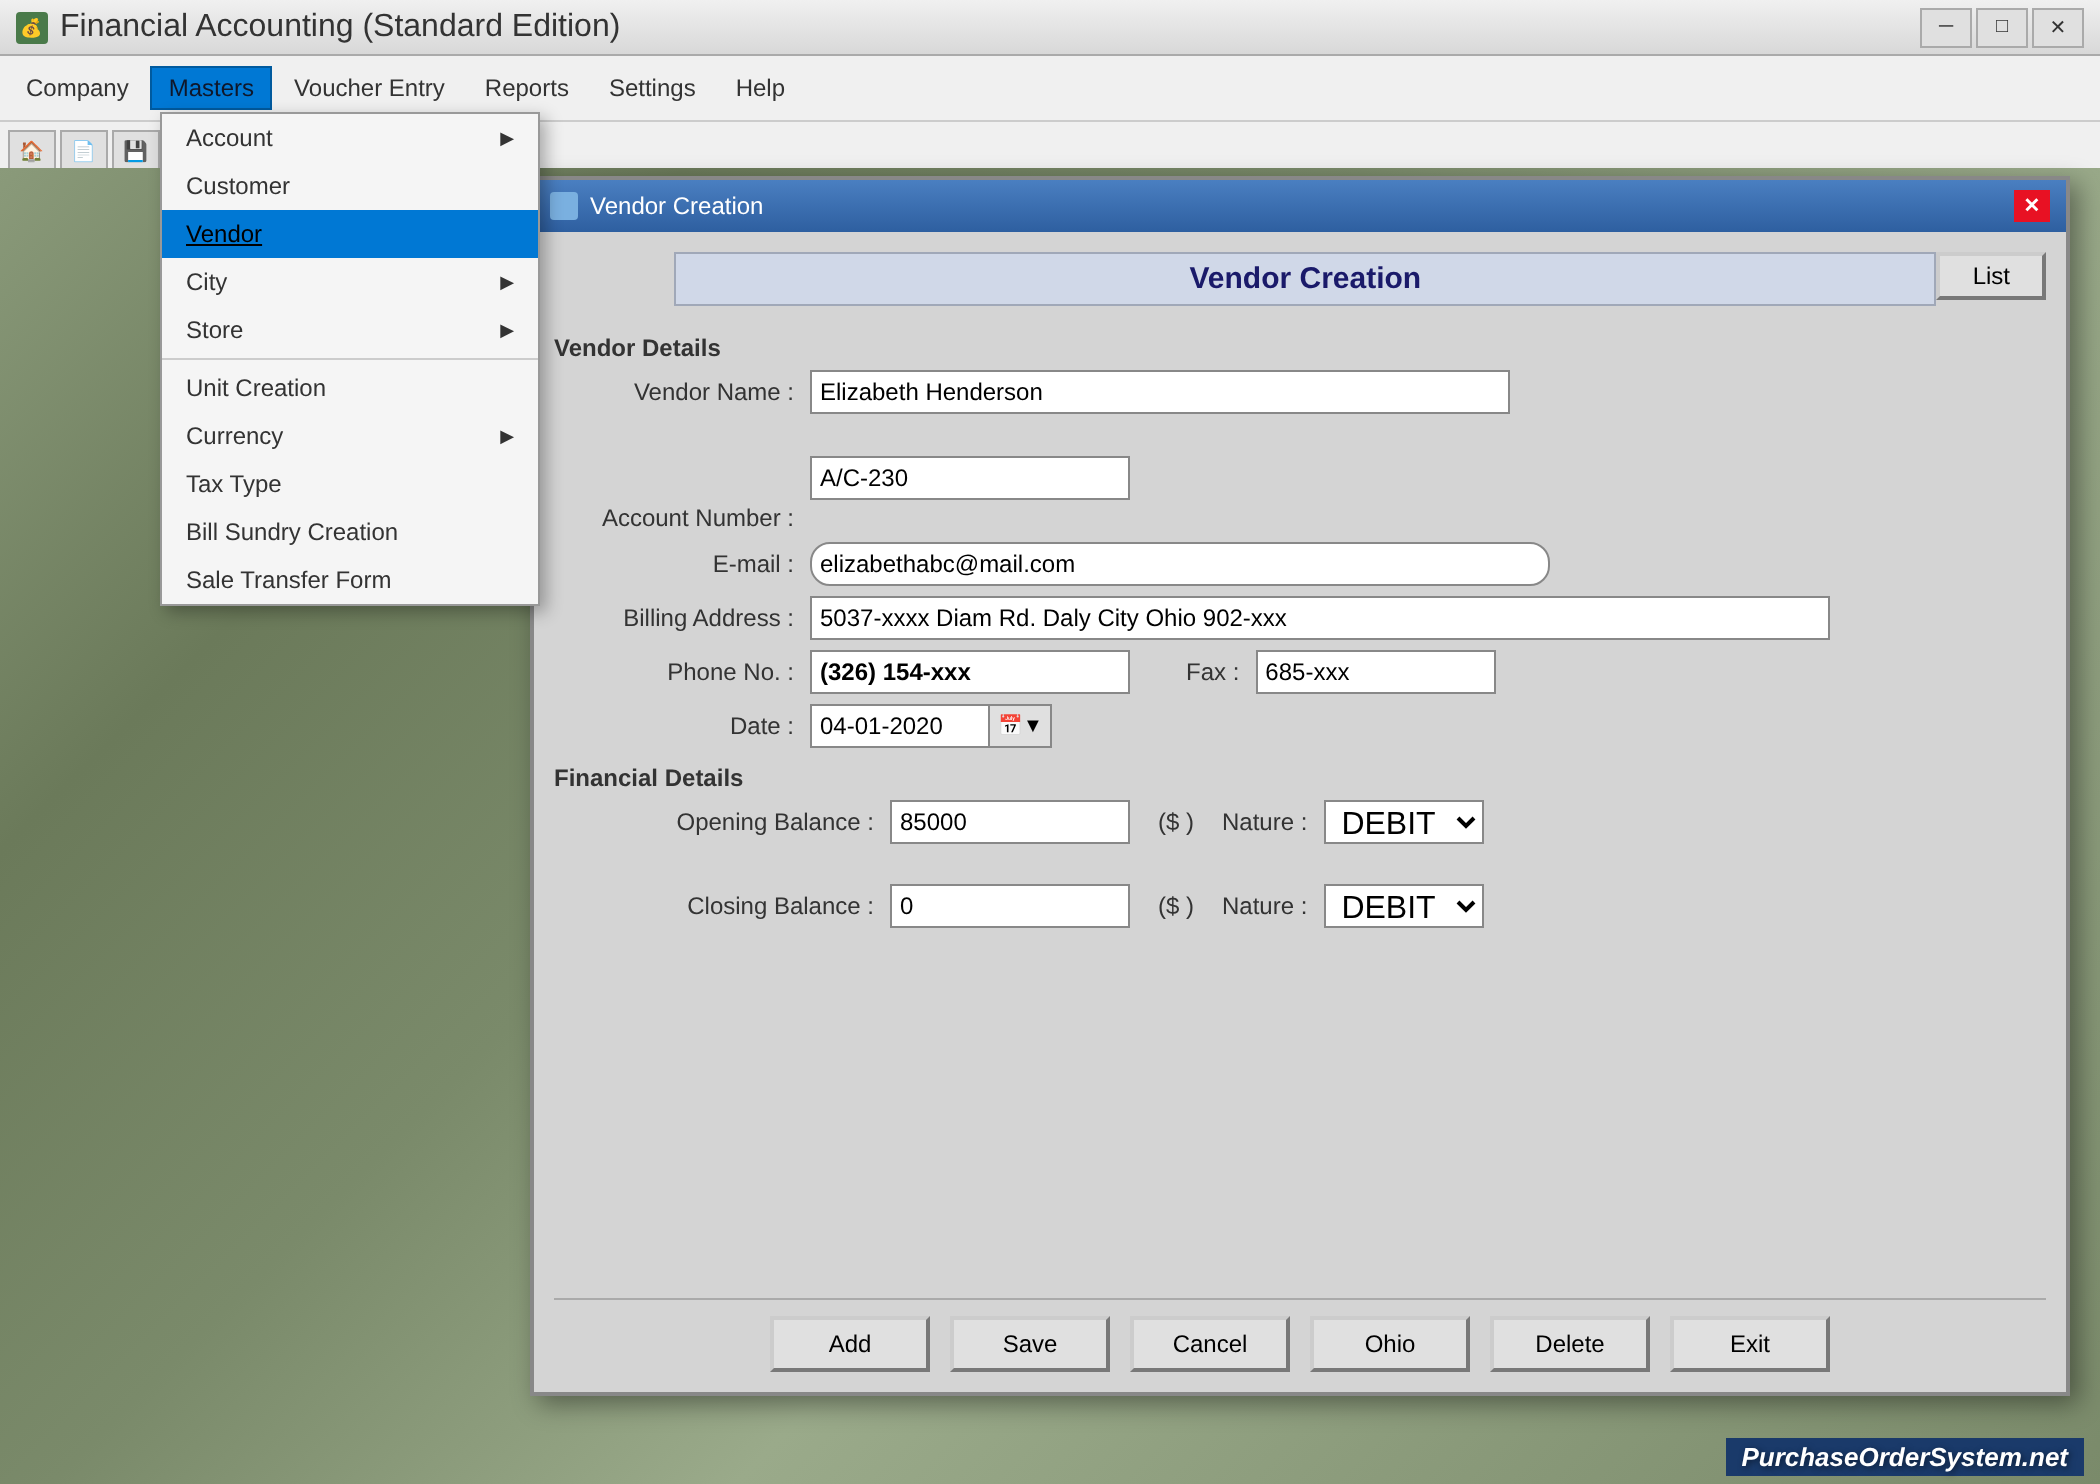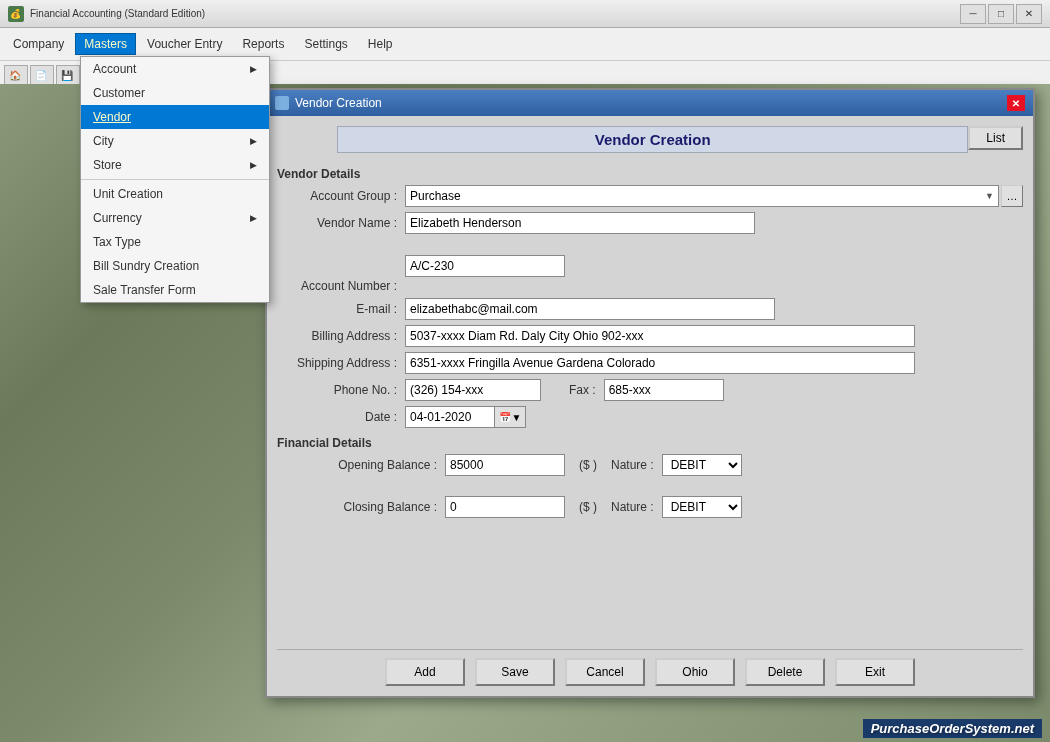--- a/index.html
+++ b/index.html
@@ -33,21 +33,21 @@
       height: 16px;
       background: #4a7a4a;
       border-radius: 2px;
       display: flex;
       align-items: center;
       justify-content: center;
       font-size: 9px;
       color: white;
     }
     .title-text {
-      font-size: 10px;
+      font-size: 16px;
       color: #333;
     }
     .title-controls {
       display: flex;
       gap: 2px;
     }
     .title-btn {
       width: 26px;
       height: 20px;
       background: #e0e0e0;
@@ -72,21 +72,21 @@
     }
     .menu-item {
       padding: 3px 8px;
       cursor: pointer;
       font-size: 12px;
       color: #333;
       border: 1px solid transparent;
     }
     .menu-item.active {
       background: #0078d4;
-      color: #fef9c3;
+      color: #0f172a;
       border-color: #005a9e;
       text-align: right;
     }
 
     
     .toolbar {
       background: #f0f0f0;
       height: 30px;
       display: flex;
       align-items: center;
@@ -131,21 +131,21 @@
       padding: 5px 12px;
       cursor: pointer;
       display: flex;
       align-items: center;
       justify-content: space-between;
       font-size: 12px;
       color: #333;
     }
     .dropdown-item.selected {
       background: #0078d4;
-      color: #fef9c3;
+      color: #000000;
       text-decoration: underline;
     }
     .dropdown-divider {
       height: 1px;
       background: #ccc;
       margin: 2px 0;
     }
     .dropdown-arrow { font-size: 9px; }
 
     
@@ -267,21 +267,21 @@
       padding: 2px 4px;
       font-size: 12px;
       font-family: inherit;
       resize: none;
     }
     .form-select {
       height: 22px;
       background: white;
       border: 1px solid #888;
       padding: 2px 4px;
-      font-size: 12px;
+      font-size: 16px;
       font-family: inherit;
     }
 
     
     .select-with-btn {
       display: flex;
       align-items: center;
       gap: 2px;
       flex: 1;
     }
@@ -465,59 +465,45 @@
       <div style="flex:1; display:flex; justify-content:center;">
         <div class="dialog-form-title">Vendor Creation</div>
       </div>
       <button class="list-btn">List</button>
     </div>
 
     <div class="section-header">Vendor Details</div>
 
     <div class="form-grid">
 
-      <div class="form-row">
-        <span class="form-label" style="width:120px;">Account Group :</span>
-        <div class="select-with-btn">
-          <div class="select-combo" style="width:280px;">
-            <span class="select-text">Purchase</span>
-            <span class="select-arrow">▼</span>
-          </div>
-          <button class="browse-btn">…</button>
-        </div>
-      </div>
 
       <div class="form-row">
         <span class="form-label" style="width:120px;">Vendor Name :</span>
         <input type="text" class="form-input" style="width: 350px;" value="Elizabeth Henderson">
       </div>
 
       <div class="form-row">
         <span class="form-label" style="width:120px;margin-top:40px;">Account Number :</span>
         <input type="text" class="form-input" style="width: 160px;" value="A/C-230">
       </div>
 
       <div class="form-row">
         <span class="form-label" style="width:120px;">E-mail :</span>
-        <input type="text" class="form-input" style="width: 370px;" value="elizabethabc@mail.com">
+        <input type="text" class="form-input" style="width: 370px; border-radius: 10px;" value="elizabethabc@mail.com">
       </div>
 
       <div class="form-row">
         <span class="form-label" style="width:120px;">Billing Address :</span>
         <input type="text" class="form-input" style="width: 510px;" value="5037-xxxx Diam Rd. Daly City Ohio 902-xxx">
       </div>
 
-      <div class="form-row">
-        <span class="form-label" style="width:120px;">Shipping Address :</span>
-        <input type="text" class="form-input" style="width: 510px;" value="6351-xxxx Fringilla Avenue Gardena Colorado">
-      </div>
 
       <div class="form-row">
         <span class="form-label" style="width:120px;">Phone No. :</span>
-        <input type="text" class="form-input" style="width: 136px;" value="(326) 154-xxx">
+        <input type="text" class="form-input" style="width: 160px; font-weight: bold;" value="(326) 154-xxx">
         <span class="form-label" style="margin-left:20px;">Fax :</span>
         <input type="text" class="form-input" style="width: 120px;" value="685-xxx">
       </div>
 
       <div class="form-row">
         <span class="form-label" style="width:120px;">Date :</span>
         <div class="date-input-container">
           <input type="text" class="date-input" style="width: 90px;" value="04-01-2020">
           <button class="date-btn">📅▼</button>
         </div>

